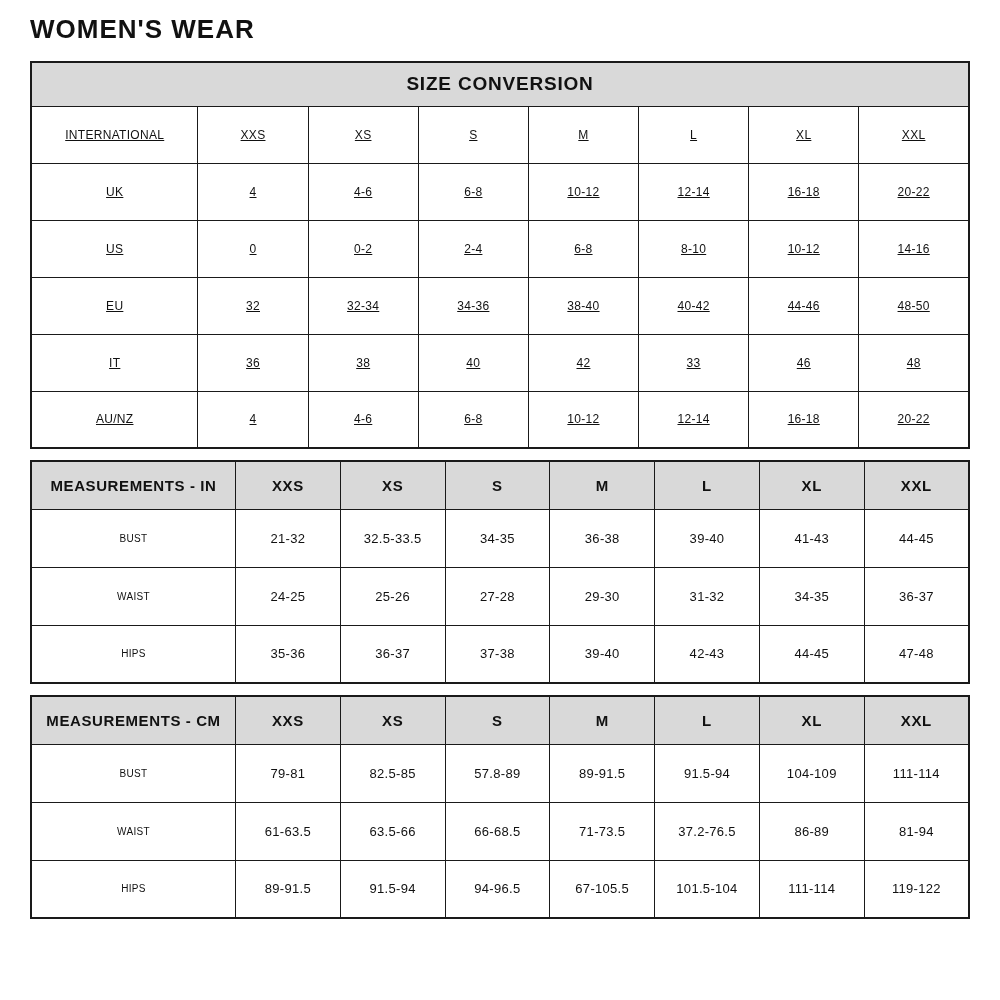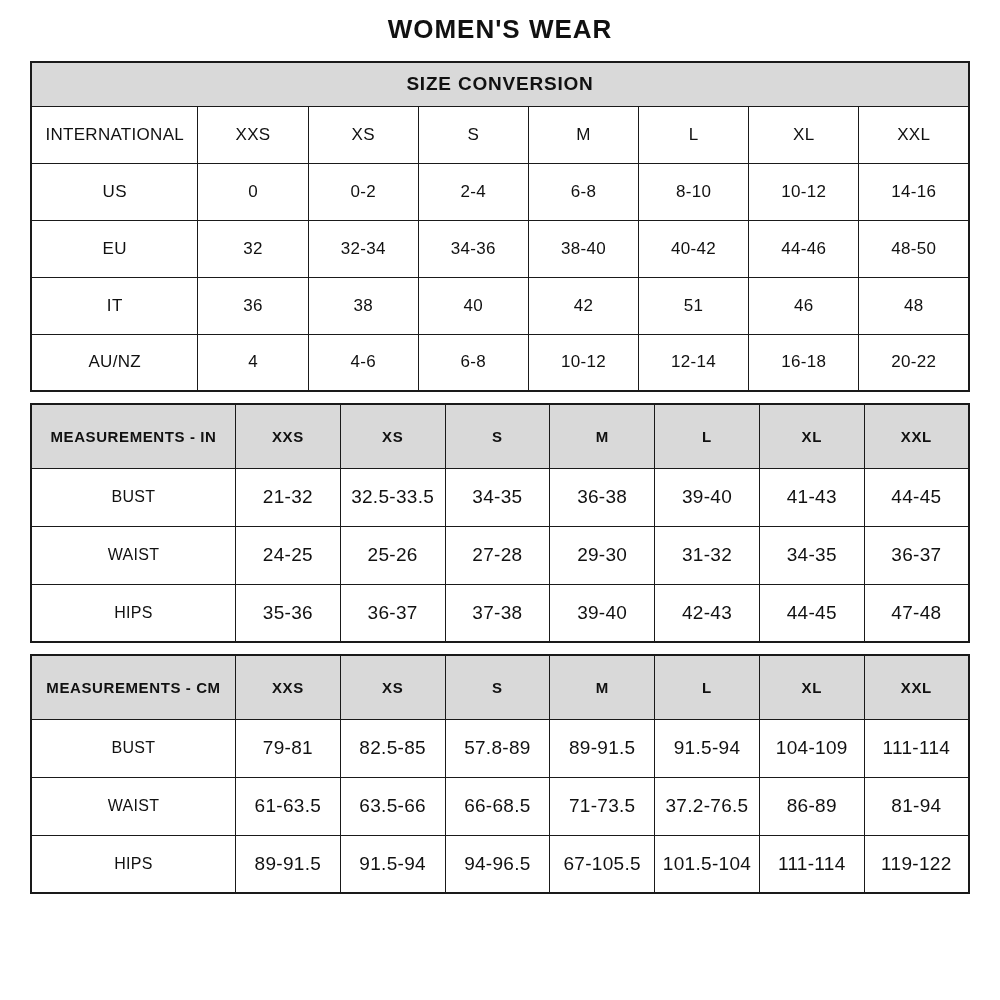--- a/index.html
+++ b/index.html
@@ -10,21 +10,21 @@
     font-family: "Liberation Sans", "DejaVu Sans", sans-serif;
     color: #111111;
   }
   .page {
     width: 1000px;
     height: 1000px;
     padding: 10px 30px 18px 30px;
     background: #ffffff;
   }
   h1.page-title {
-    text-align: center;
+    text-align: left;
     font-size: 26px;
     font-weight: 700;
     letter-spacing: 1px;
     margin: 4px 0 16px 0;
     line-height: 1.2;
   }
   table.tbl {
     width: 100%;
     border-collapse: collapse;
     table-layout: fixed;
@@ -40,40 +40,41 @@
   
   .conversion .title-bar {
     background: var(--header-bg, #d9d9d9);
     height: 44px;
     font-size: 19px;
     font-weight: 700;
     letter-spacing: 0.8px;
   }
   .conversion td {
     height: 57px;
-    font-size: 17px;
+    font-size: 12px;
     font-weight: 400;
+    text-decoration: underline;
   }
   .conversion col.c0 { width: 17.8%; }
   
   .measure { margin-top: 11px; }
   .measure thead th {
     background: var(--header-bg, #d9d9d9);
-    height: 64px;
+    height: 48px;
     font-size: 15px;
     font-weight: 700;
     letter-spacing: 0.6px;
   }
   .measure td {
     height: 58px;
-    font-size: 19px;
+    font-size: 13px;
     font-weight: 400;
   }
   .measure td.label-col {
-    font-size: 16px;
+    font-size: 10px;
     margin-left: 44px;
   }
   .measure col.m0 { width: 21.8%; }
 </style>
 </head>
 <body>
 
 <div class="page">
 
   <h1 class="page-title">WOMEN'S WEAR</h1>
@@ -99,20 +100,30 @@
           <td class="label-col">INTERNATIONAL</td>
           <td>XXS</td>
           <td>XS</td>
           <td>S</td>
           <td>M</td>
           <td>L</td>
           <td>XL</td>
           <td>XXL</td>
         </tr>
         <tr>
+          <td class="label-col">UK</td>
+          <td>4</td>
+          <td>4-6</td>
+          <td>6-8</td>
+          <td>10-12</td>
+          <td>12-14</td>
+          <td>16-18</td>
+          <td>20-22</td>
+        </tr>
+        <tr>
           <td class="label-col">US</td>
           <td>0</td>
           <td>0-2</td>
           <td>2-4</td>
           <td>6-8</td>
           <td>8-10</td>
           <td>10-12</td>
           <td>14-16</td>
         </tr>
         <tr>
@@ -124,21 +135,21 @@
           <td>40-42</td>
           <td>44-46</td>
           <td>48-50</td>
         </tr>
         <tr>
           <td class="label-col">IT</td>
           <td>36</td>
           <td>38</td>
           <td>40</td>
           <td>42</td>
-          <td>51</td>
+          <td>33</td>
           <td>46</td>
           <td>48</td>
         </tr>
         <tr>
           <td class="label-col">AU/NZ</td>
           <td>4</td>
           <td>4-6</td>
           <td>6-8</td>
           <td>10-12</td>
           <td>12-14</td>

